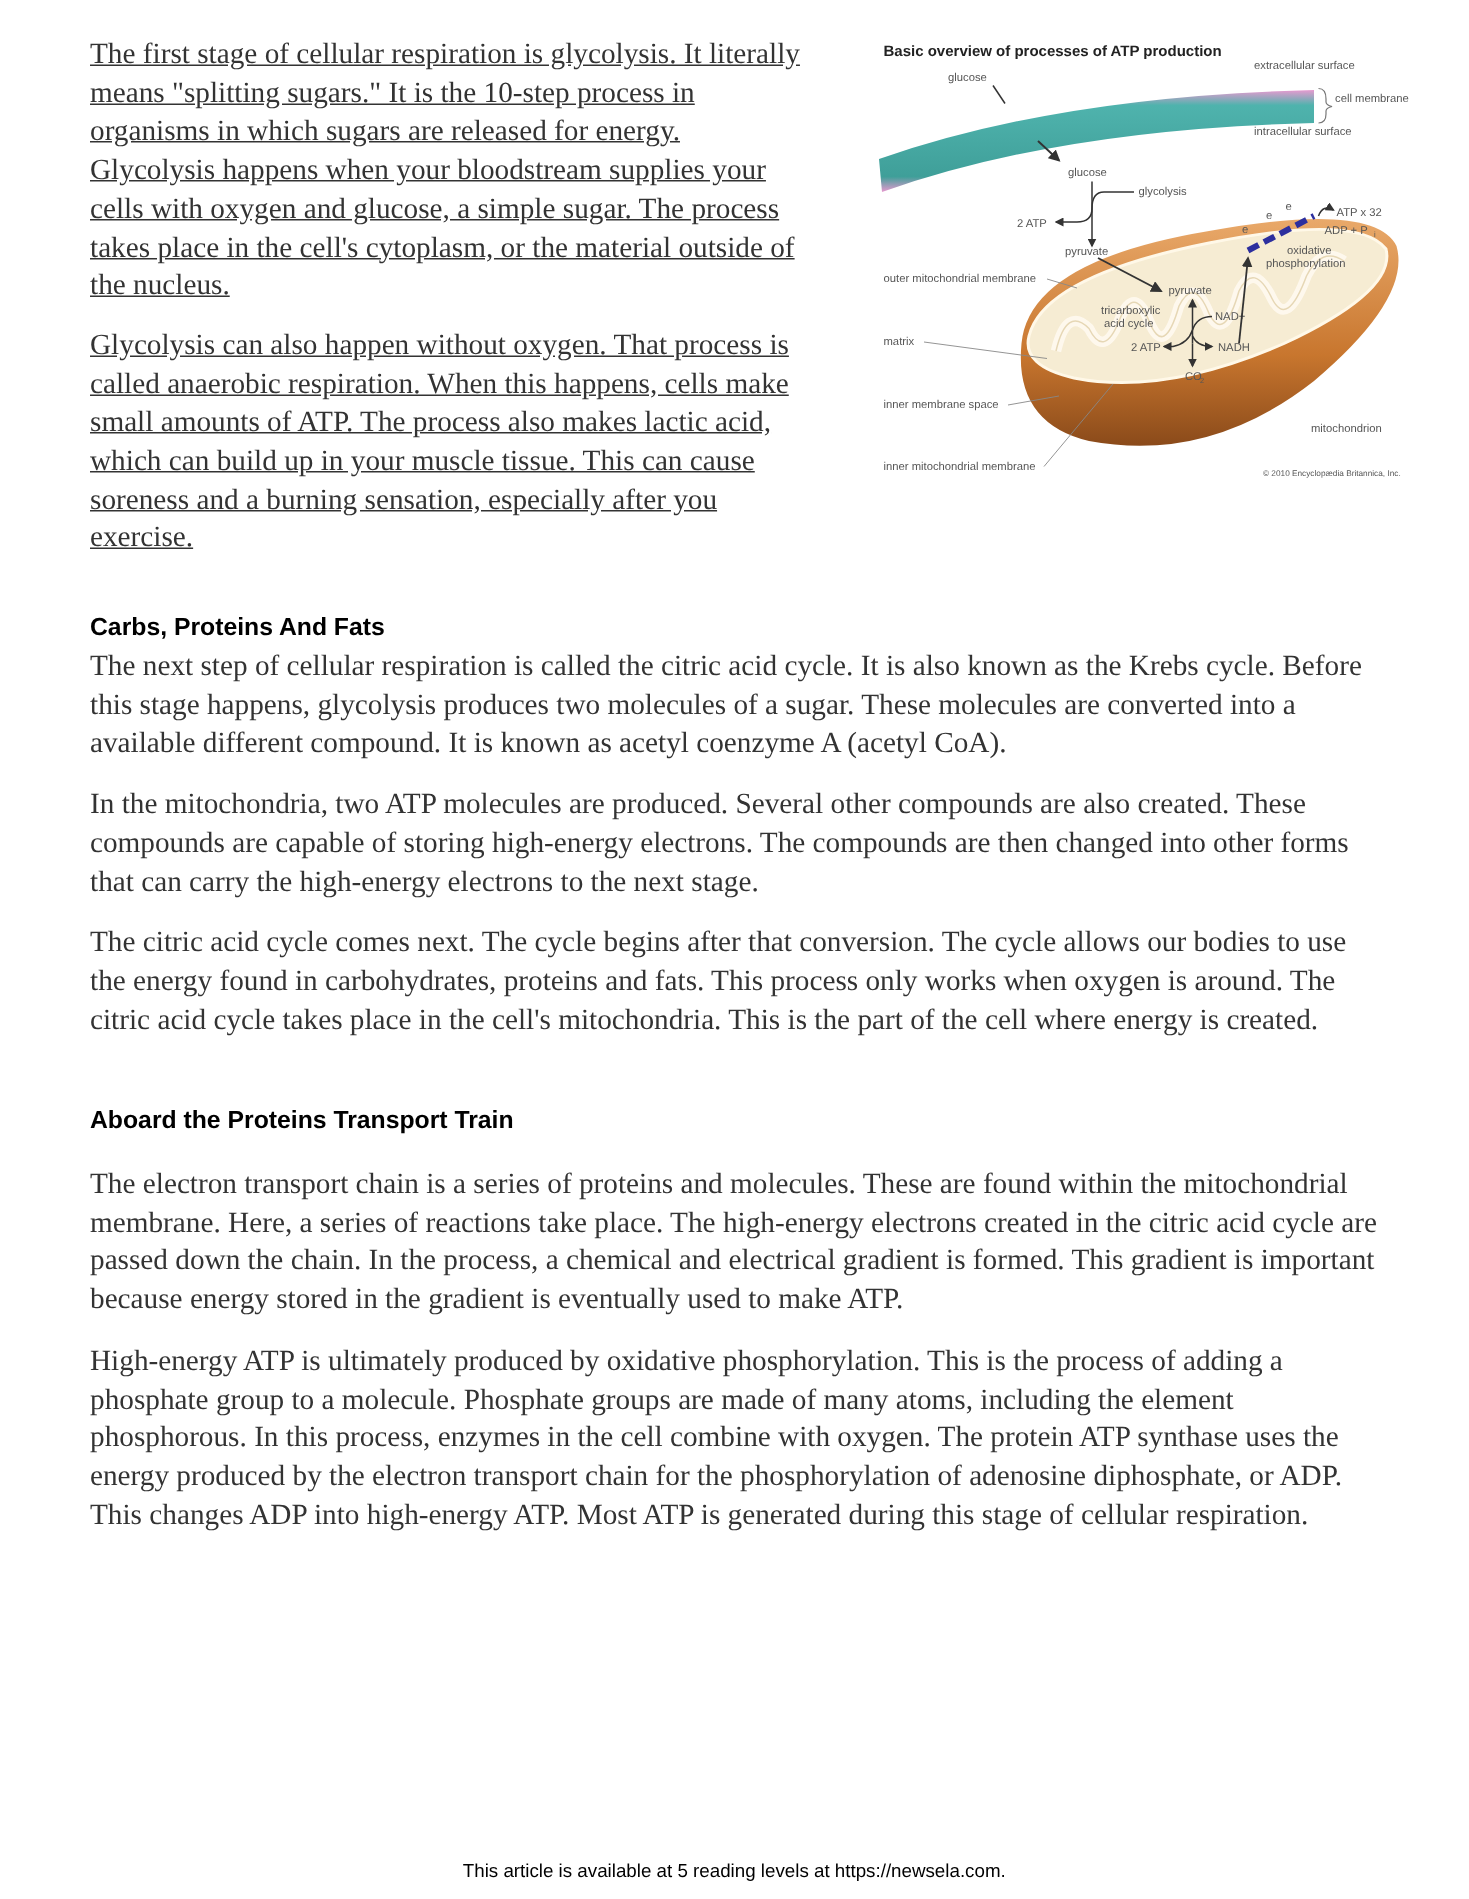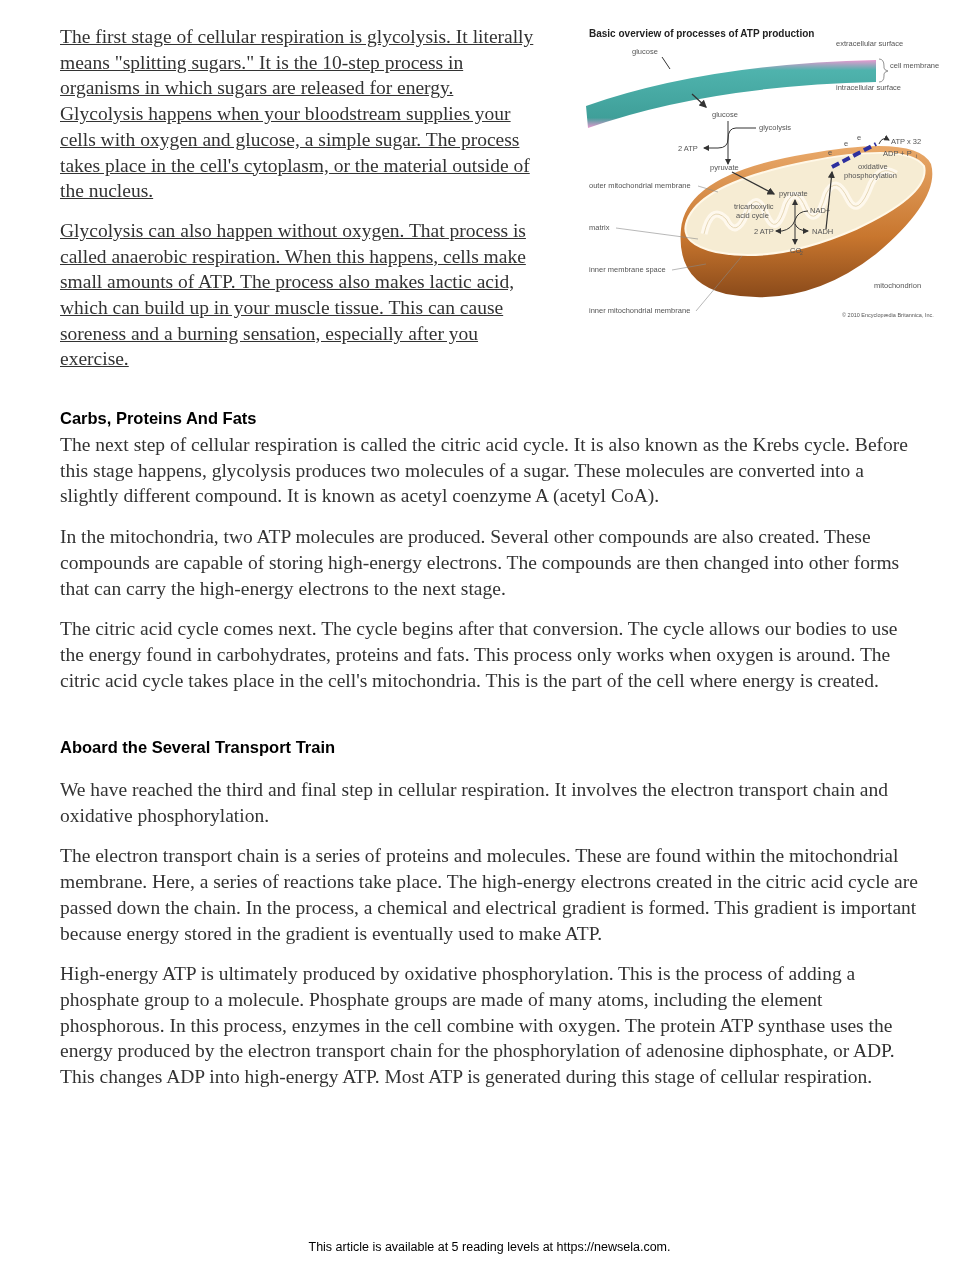--- a/index.html
+++ b/index.html
@@ -100,25 +100,24 @@
     <text class="fig-label" x="3" y="289">inner mitochondrial membrane</text>
     <line x1="110" y1="287" x2="156" y2="232" stroke="#888" stroke-width="0.6"></line>
 
     <text class="fig-label" x="288" y="264">mitochondrion</text>
     <text class="fig-label" x="256" y="293" style="font-size:5.5px">© 2010 Encyclopædia Britannica, Inc.</text>
   </svg>
 </div>
 
 <h3 class="heading" style="top:393px;margin-top:16px;">Carbs, Proteins And Fats</h3>
 <div class="section" style="top:432px;">
-  <p class="body-text">The next step of cellular respiration is called the citric acid cycle. It is also known as the Krebs cycle. Before this stage happens, glycolysis produces two molecules of a sugar. These molecules are converted into a slightly different compound. It is known as acetyl coenzyme A (acetyl CoA).</p>
+  <p class="body-text">The next step of cellular respiration is called the citric acid cycle. It is also known as the Krebs cycle. Before this stage happens, glycolysis produces two molecules of a sugar. These molecules are converted into a available different compound. It is known as acetyl coenzyme A (acetyl CoA).</p>
   <p class="body-text">In the mitochondria, two ATP molecules are produced. Several other compounds are also created. These compounds are capable of storing high-energy electrons. The compounds are then changed into other forms that can carry the high-energy electrons to the next stage.</p>
   <p class="body-text">The citric acid cycle comes next. The cycle begins after that conversion. The cycle allows our bodies to use the energy found in carbohydrates, proteins and fats. This process only works when oxygen is around. The citric acid cycle takes place in the cell's mitochondria. This is the part of the cell where energy is created.</p>
 </div>
 
-<h3 class="heading" style="top:738px;">Aboard the Several Transport Train</h3>
+<h3 class="heading" style="top:738px;">Aboard the Proteins Transport Train</h3>
 <div class="section" style="top:777px;">
-  <p class="body-text">We have reached the third and final step in cellular respiration. It involves the electron transport chain and oxidative phosphorylation.</p>
   <p class="body-text">The electron transport chain is a series of proteins and molecules. These are found within the mitochondrial membrane. Here, a series of reactions take place. The high-energy electrons created in the citric acid cycle are passed down the chain. In the process, a chemical and electrical gradient is formed. This gradient is important because energy stored in the gradient is eventually used to make ATP.</p>
   <p class="body-text">High-energy ATP is ultimately produced by oxidative phosphorylation. This is the process of adding a phosphate group to a molecule. Phosphate groups are made of many atoms, including the element phosphorous. In this process, enzymes in the cell combine with oxygen. The protein ATP synthase uses the energy produced by the electron transport chain for the phosphorylation of adenosine diphosphate, or ADP. This changes ADP into high-energy ATP. Most ATP is generated during this stage of cellular respiration.</p>
 </div>
 
 <div class="footer">This article is available at 5 reading levels at https://newsela.com.</div>
 
 </body></html>

